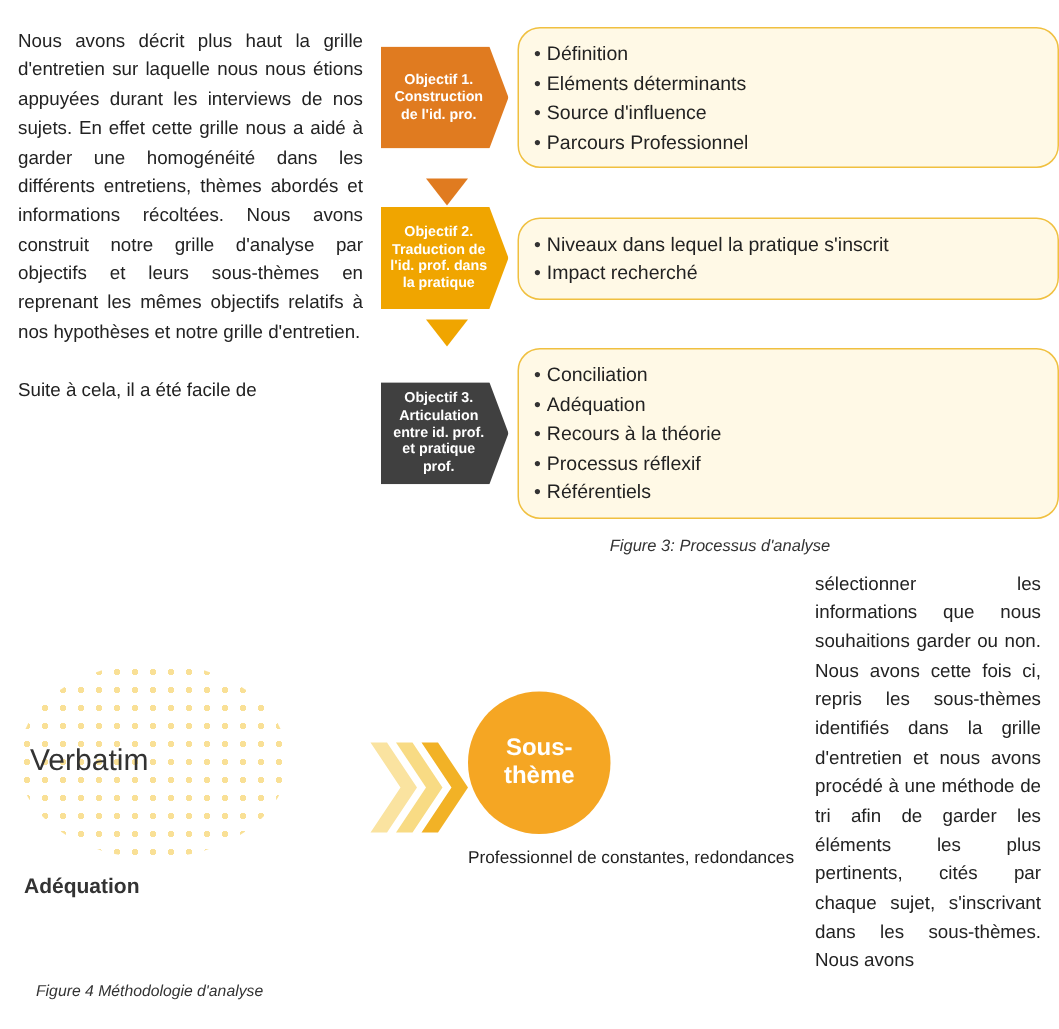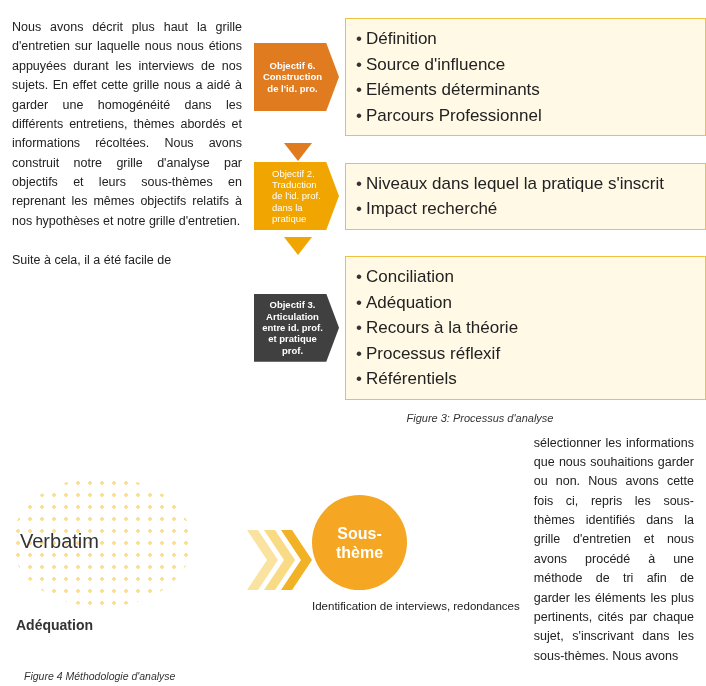--- a/index.html
+++ b/index.html
@@ -59,23 +59,23 @@
     }
 
     .arrow-shape.dark-orange {
       background: #404040;
     }
 
     .bullet-box {
       flex: 1;
       background: #FFF9E6;
       border: 1.5px solid #F0C040;
-      border-radius: 0;
+      border-radius: 15px;
       padding: 7px 10px;
-      font-size: 17px;
+      font-size: 13px;
       line-height: 1.5;
     }
 
     .bullet-box ul {
       list-style: none;
       padding: 0;
     }
 
     .bullet-box ul li::before {
       content: "•";
@@ -241,41 +241,41 @@
     <div class="left-text">
       <p>Nous avons décrit plus haut la grille d'entretien sur laquelle nous nous étions appuyées durant les interviews de nos sujets. En effet cette grille nous a aidé à garder une homogénéité dans les différents entretiens, thèmes abordés et informations récoltées. Nous avons construit notre grille d'analyse par objectifs et leurs sous-thèmes en reprenant les mêmes objectifs relatifs à nos hypothèses et notre grille d'entretien.</p>
       <br>
       <p>Suite à cela, il a été facile de</p>
     </div>
 
     <div class="diagram-area">
 
       <div class="arrow-row">
         <div class="arrow-shape">
-          <span style="font-size:9.5px; color:#fff; font-weight:bold; text-align:center; line-height:1.2;">Objectif 6. Construction de l'id. pro.</span>
+          <span style="font-size:9.5px; color:#fff; font-weight:bold; text-align:center; line-height:1.2;">Objectif 1. Construction de l'id. pro.</span>
         </div>
         <div class="bullet-box">
           <ul>
             <li>Définition</li>
+            <li>Eléments déterminants</li>
             <li>Source d'influence</li>
-            <li>Eléments déterminants</li>
             <li>Parcours Professionnel</li>
           </ul>
         </div>
       </div>
 
       <div class="connector-arrow">
         <svg viewBox="0 0 28 18">
           <polygon points="0,0 28,0 14,18" fill="#E07B20"></polygon>
         </svg>
       </div>
 
       <div class="arrow-row">
         <div class="arrow-shape amber">
-          <span style="font-size:9.5px; color:#fff; font-weight:normal; text-align:left; line-height:1.2;margin-left:12px;">Objectif 2. Traduction de l'id. prof. dans la pratique</span>
+          <span style="font-size:9.5px; color:#fff; font-weight:bold; text-align:center; line-height:1.2;">Objectif 2. Traduction de l'id. prof. dans la pratique</span>
         </div>
         <div class="bullet-box">
           <ul>
             <li>Niveaux dans lequel la pratique s'inscrit</li>
             <li>Impact recherché</li>
           </ul>
         </div>
       </div>
 
       <div class="connector-arrow">
@@ -325,21 +325,21 @@
       </div>
 
       <div class="sous-theme-area">
         <div class="sous-theme-circle">
           <div>
             <span>Sous-</span><br>
             <span>thème</span>
           </div>
         </div>
         <div class="identification-label">
-          <span>Identification de interviews, redondances</span>
+          <span>Professionnel de constantes, redondances</span>
         </div>
       </div>
 
       <div class="bottom-right-text">
         <p>sélectionner les informations que nous souhaitions garder ou non. Nous avons cette fois ci, repris les sous-thèmes identifiés dans la grille d'entretien et nous avons procédé à une méthode de tri afin de garder les éléments les plus pertinents, cités par chaque sujet, s'inscrivant dans les sous-thèmes. Nous avons</p>
       </div>
 
     </div>
 
     <div class="figure-caption-bottom">Figure 4 Méthodologie d'analyse</div>

